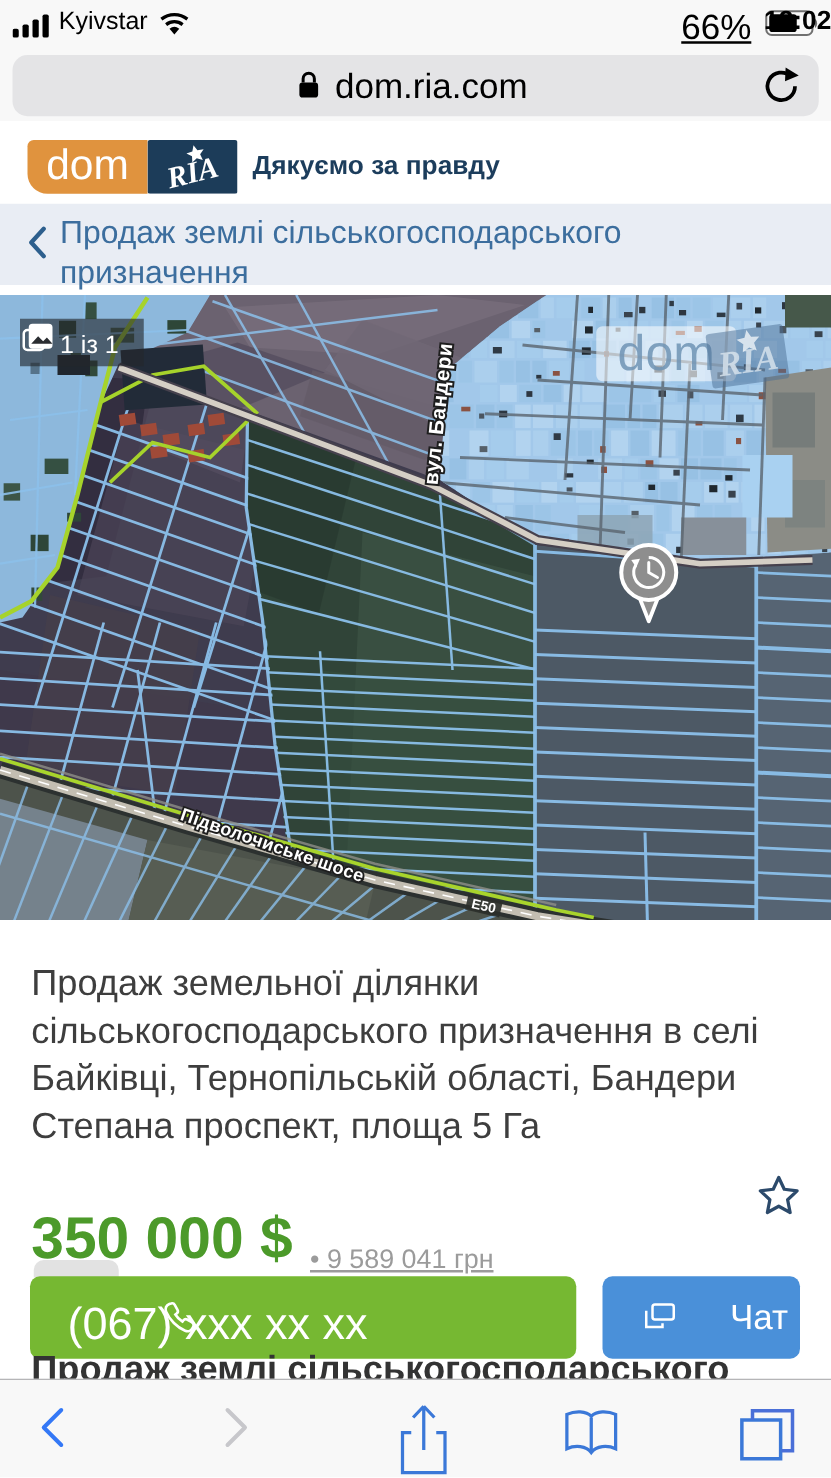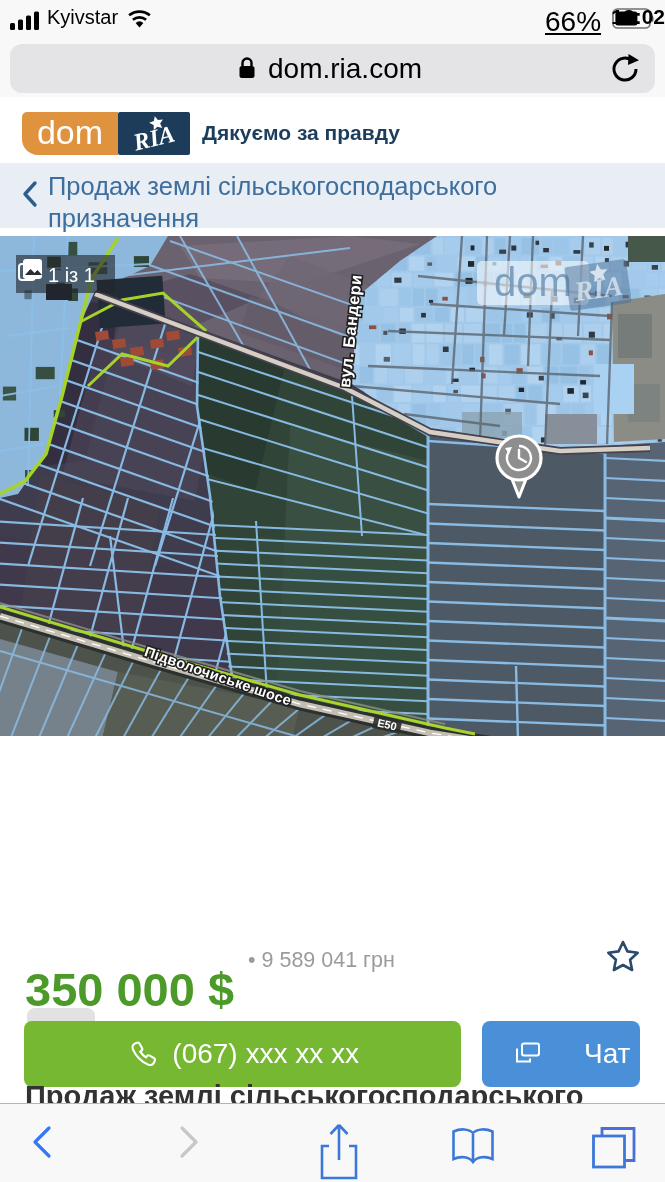--- a/index.html
+++ b/index.html
@@ -696,38 +696,39 @@
       <path d="M519 261 L508 233 L530 233 Z" fill="#8e8e8e" stroke="#ffffff" stroke-width="3" stroke-linejoin="round"></path>
       <circle cx="519" cy="222" r="22" fill="#8e8e8e" stroke="#ffffff" stroke-width="3.2"></circle>
       <path d="M519 210 a12 12 0 1 1 -10.4 6" fill="none" stroke="#ffffff" stroke-width="2.4"></path>
       <path d="M512 211 l-7 1 4 6 Z" fill="#ffffff"></path>
       <path d="M519 222 l0 -8 M519 222 l7 4" stroke="#ffffff" stroke-width="2.4" stroke-linecap="round" fill="none"></path>
       </g>
       </g>
       </svg>
   </div>
 
+  <div class="abs" style="left:25px;top:768px;width:622px;font-size:29px;color:#3e3e3e;line-height:38px;">Продаж земельної ділянки сільськогосподарського призначення в селі Байківці, Тернопільській області, Бандери Степана проспект, площа 5 Га</div>
 
   <div class="abs" style="left:25px;top:938px;font-size:47px;font-weight:bold;color:#4c9a2a;margin-top:24px;">350 000 $</div>
 
-  <div class="abs" style="left:248px;top:948px;font-size:21.5px;color:#9b9b9b;">• 9 589 041 грн</div>
+  <div class="abs" style="left:248px;top:995px;font-size:21.5px;color:#9b9b9b;text-decoration:underline;">• 9 589 041 грн</div>
 
   <svg class="abs" style="left:604px;top:938px;" width="38" height="38" viewBox="0 0 38 38">
     <path d="M19 4 l4.4 9.4 10.3 1.3 -7.6 7.1 2 10.2 -9.1 -5 -9.1 5 2 -10.2 -7.6 -7.1 10.3 -1.3 Z" fill="none" stroke="#2c4a6b" stroke-width="2.6" stroke-linejoin="round"></path>
   </svg>
 
   <div class="abs" style="left:27px;top:1008px;width:68px;height:14px;background:#e2e2e2;border-radius:8px 8px 0 0;"></div>
 
   <div class="abs" style="left:24px;top:1021px;width:437px;height:66px;background:#76b832;border-radius:8px;"></div>
 
   <svg class="abs" style="left:130px;top:1040px;" width="28" height="28" viewBox="0 0 28 28">
     <path d="M5.5 3.2 c-2.6 1 -3.7 3.6 -2.6 6.2 1.4 3.3 3.6 6.4 6.2 9 2.6 2.6 5.7 4.8 9 6.2 2.6 1.1 5.2 0 6.2 -2.6 l.5 -1.3 c.4 -1.1 0 -2.3 -1.1 -2.9 l-4 -2.2 c-1 -.55 -2.2 -.3 -2.9 .65 l-.8 1.05 c-2.3 -1.4 -4.3 -3.4 -5.7 -5.7 l1.05 -.8 c.95 -.7 1.2 -1.9 .65 -2.9 l-2.2 -4 c-.6 -1.1 -1.8 -1.5 -2.9 -1.1 Z" fill="none" stroke="#fff" stroke-width="2.1"></path>
   </svg>
 
-  <div class="abs" style="left:24px;top:1038px;width:460px;text-align:center;font-size:28px;color:#fff;">&nbsp;&nbsp;&nbsp;(067) xxx xx xx</div>
+  <div class="abs" style="left:24px;top:1038px;width:460px;text-align:left;font-size:36px;color:#fff;">&nbsp;&nbsp;&nbsp;(067) xxx xx xx</div>
 
   <div class="abs" style="left:482px;top:1021px;width:158px;height:66px;background:#4a90d9;border-radius:8px;"></div>
 
   <svg class="abs" style="left:515px;top:1042px;" width="26" height="24" viewBox="0 0 26 24">
     <rect x="7" y="1.5" width="17" height="12" rx="2" fill="none" stroke="#fff" stroke-width="2"></rect>
     <path d="M3 7.5 h-1 v12 h13 v-3" fill="none" stroke="#fff" stroke-width="2"></path>
   </svg>
 
   <div class="abs" style="left:548px;top:1038px;font-size:28px;color:#fff;margin-left:36px;">Чат</div>
 

